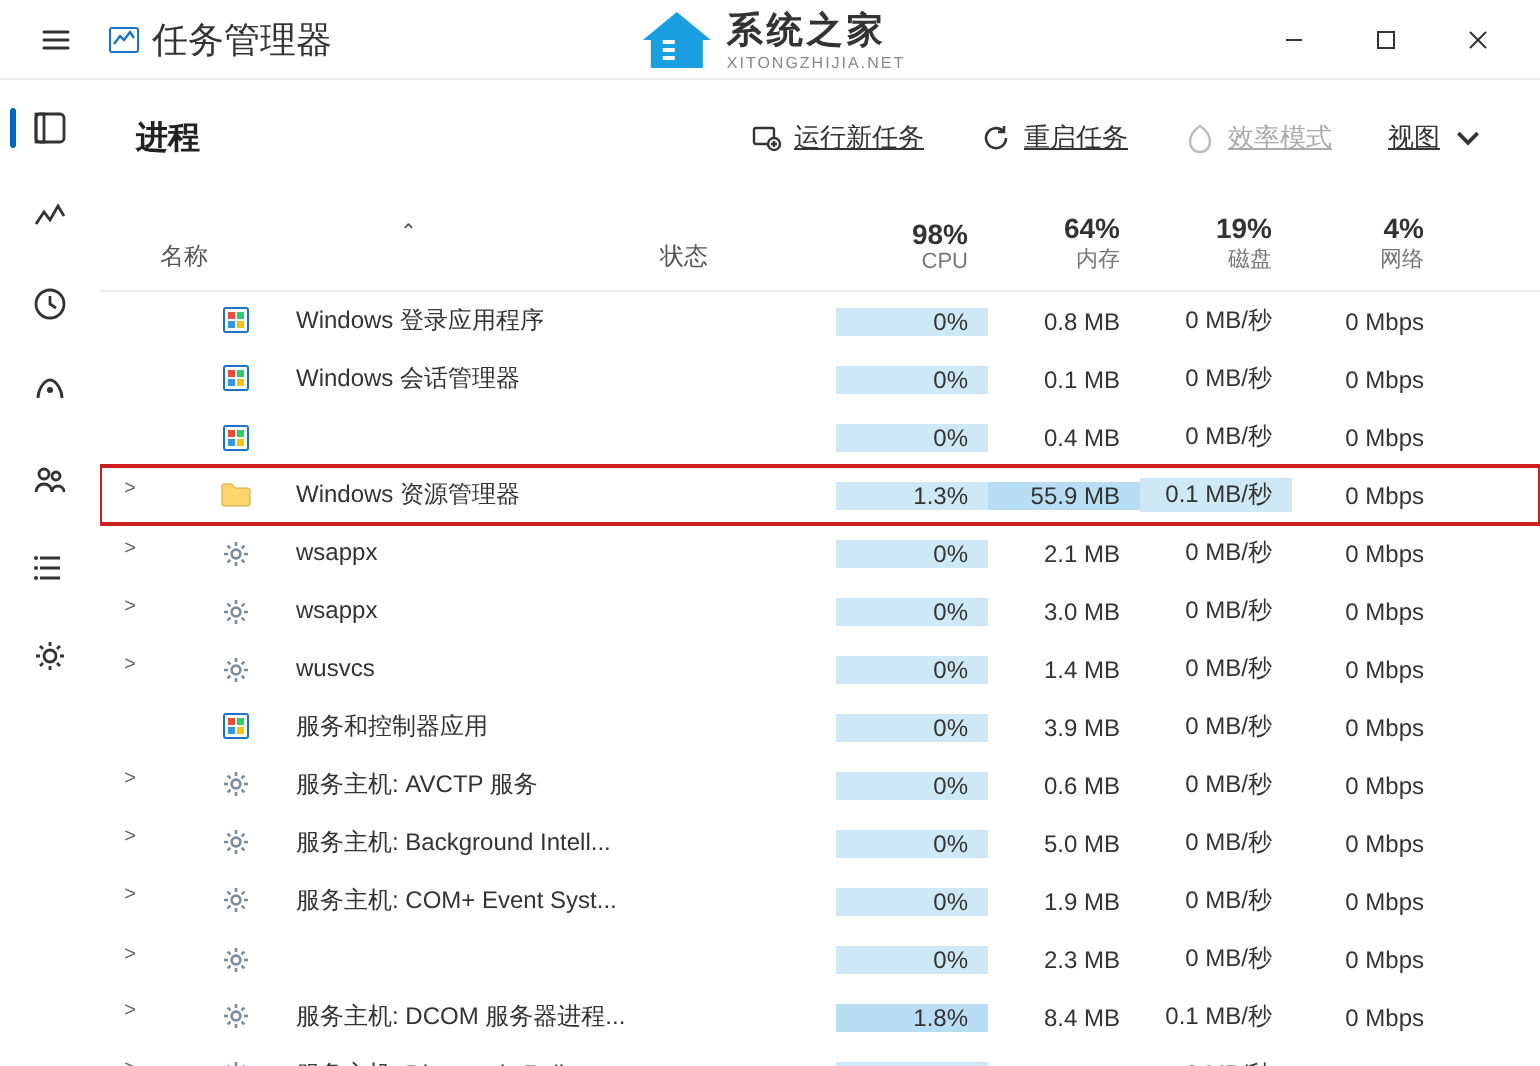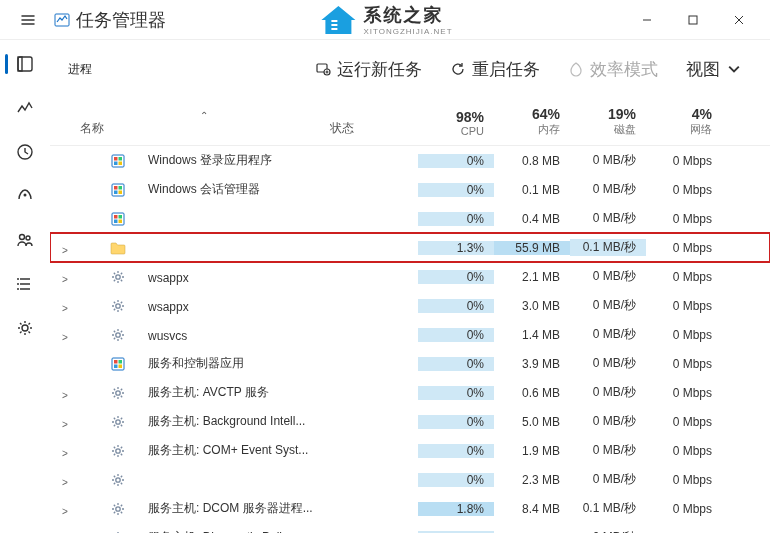--- a/index.html
+++ b/index.html
@@ -17,37 +17,37 @@
 .titlebar .win-controls div { width: 46px; height: 40px; display: flex; align-items: center; justify-content: center; color: #333; cursor: pointer; font-size: 14px; }
 
 .main { display: flex; height: calc(100% - 40px); }
 .sidebar { width: 50px; display: flex; flex-direction: column; align-items: center; padding-top: 6px; gap: 8px; }
 .sidebar .nav-item { width: 40px; height: 36px; display: flex; align-items: center; justify-content: center; border-radius: 4px; color: #555; cursor: pointer; }
 .sidebar .nav-item.active { position: relative; }
 .sidebar .nav-item.active::before { content: ""; position: absolute; left: 0; top: 8px; bottom: 8px; width: 3px; background: #0067c0; border-radius: 2px; }
 
 .content { flex: 1; display: flex; flex-direction: column; overflow: hidden; }
 .content-header { height: 58px; display: flex; align-items: center; padding: 0 18px; }
-.content-header .page-title { font-size: 12px; font-weight: 400; color: #222; text-align: center; }
+.content-header .page-title { font-size: 16px; font-weight: 700; color: #222; text-align: center; }
 .content-header .actions { margin-left: auto; display: flex; gap: 8px; align-items: center; }
-.action-btn { display: flex; align-items: center; gap: 6px; font-size: 17px; color: #333; padding: 6px 10px; border-radius: 4px; cursor: pointer; }
+.action-btn { display: flex; align-items: center; gap: 6px; font-size: 13px; color: #333; padding: 6px 10px; border-radius: 4px; cursor: pointer; text-decoration: underline; }
 .action-btn.disabled { color: #aaa; }
 .action-btn svg { width: 16px; height: 16px; }
 
 .table-header { display: flex; align-items: flex-end; padding: 8px 0 8px 0; border-bottom: 1px solid #eee; font-size: 12px; color: #555; }
 .col-name { width: 280px; padding-left: 30px; position: relative; }
 .col-name .sort-caret { position: absolute; left: 150px; top: -10px; font-size: 10px; }
 .col-status { width: 88px; }
 .col-num { width: 76px; text-align: right; padding-right: 10px; }
 .col-num .pct { font-size: 14px; font-weight: 600; color: #333; }
 .col-num .lbl { font-size: 11px; color: #777; }
 
 .rows { flex: 1; overflow-y: auto; position: relative; }
 .row { display: flex; align-items: center; height: 29px; font-size: 12px; color: #333; }
-.row .cell-name { width: 280px; display: flex; align-items: flex-end; padding-left: 6px; gap: 18px; white-space: nowrap; overflow: hidden; }
+.row .cell-name { width: 280px; display: flex; align-items: flex-start; padding-left: 6px; gap: 18px; white-space: nowrap; overflow: hidden; }
 .row .expander { width: 18px; text-align: center; color: #666; font-size: 10px; cursor: pointer; flex-shrink: 0; }
 .row .proc-icon { width: 16px; height: 16px; flex-shrink: 0; margin-right: 4px; }
 .row .proc-label { overflow: hidden; text-overflow: ellipsis; }
 .row .cell-status { width: 88px; }
 .row .cell-num { width: 76px; text-align: right; padding-right: 10px; }
 .row .cell-num.heat1 { background: #cfe8f6; }
 .row .cell-num.heat2 { background: #b9def3; }
 .row.highlighted { outline: 2px solid #cc1f1f; outline-offset: -1px; }
 
 
@@ -264,20 +264,21 @@
           <div class="cell-num ">0 MB/秒</div>
           <div class="cell-num">0 Mbps</div>
         </div>
         <div class="row highlighted">
           <div class="cell-name">
             <span class="expander">&gt;</span>
             <span style="width:0px"></span>
             <svg class="proc-icon" viewBox="0 0 16 16">
               <path d="M1 4a1 1 0 011-1h4l1.5 2H14a1 1 0 011 1v7a1 1 0 01-1 1H2a1 1 0 01-1-1z" fill="#ffd66e" stroke="#caa23a" stroke-width="0.5"></path>
             </svg>
+            <span class="proc-label">Windows 资源管理器</span>
           </div>
           <div class="cell-status"></div>
           <div class="cell-num heat1">1.3%</div>
           <div class="cell-num heat2">55.9 MB</div>
           <div class="cell-num heat1">0.1 MB/秒</div>
           <div class="cell-num">0 Mbps</div>
         </div>
         <div class="row">
           <div class="cell-name">
             <span class="expander">&gt;</span>

